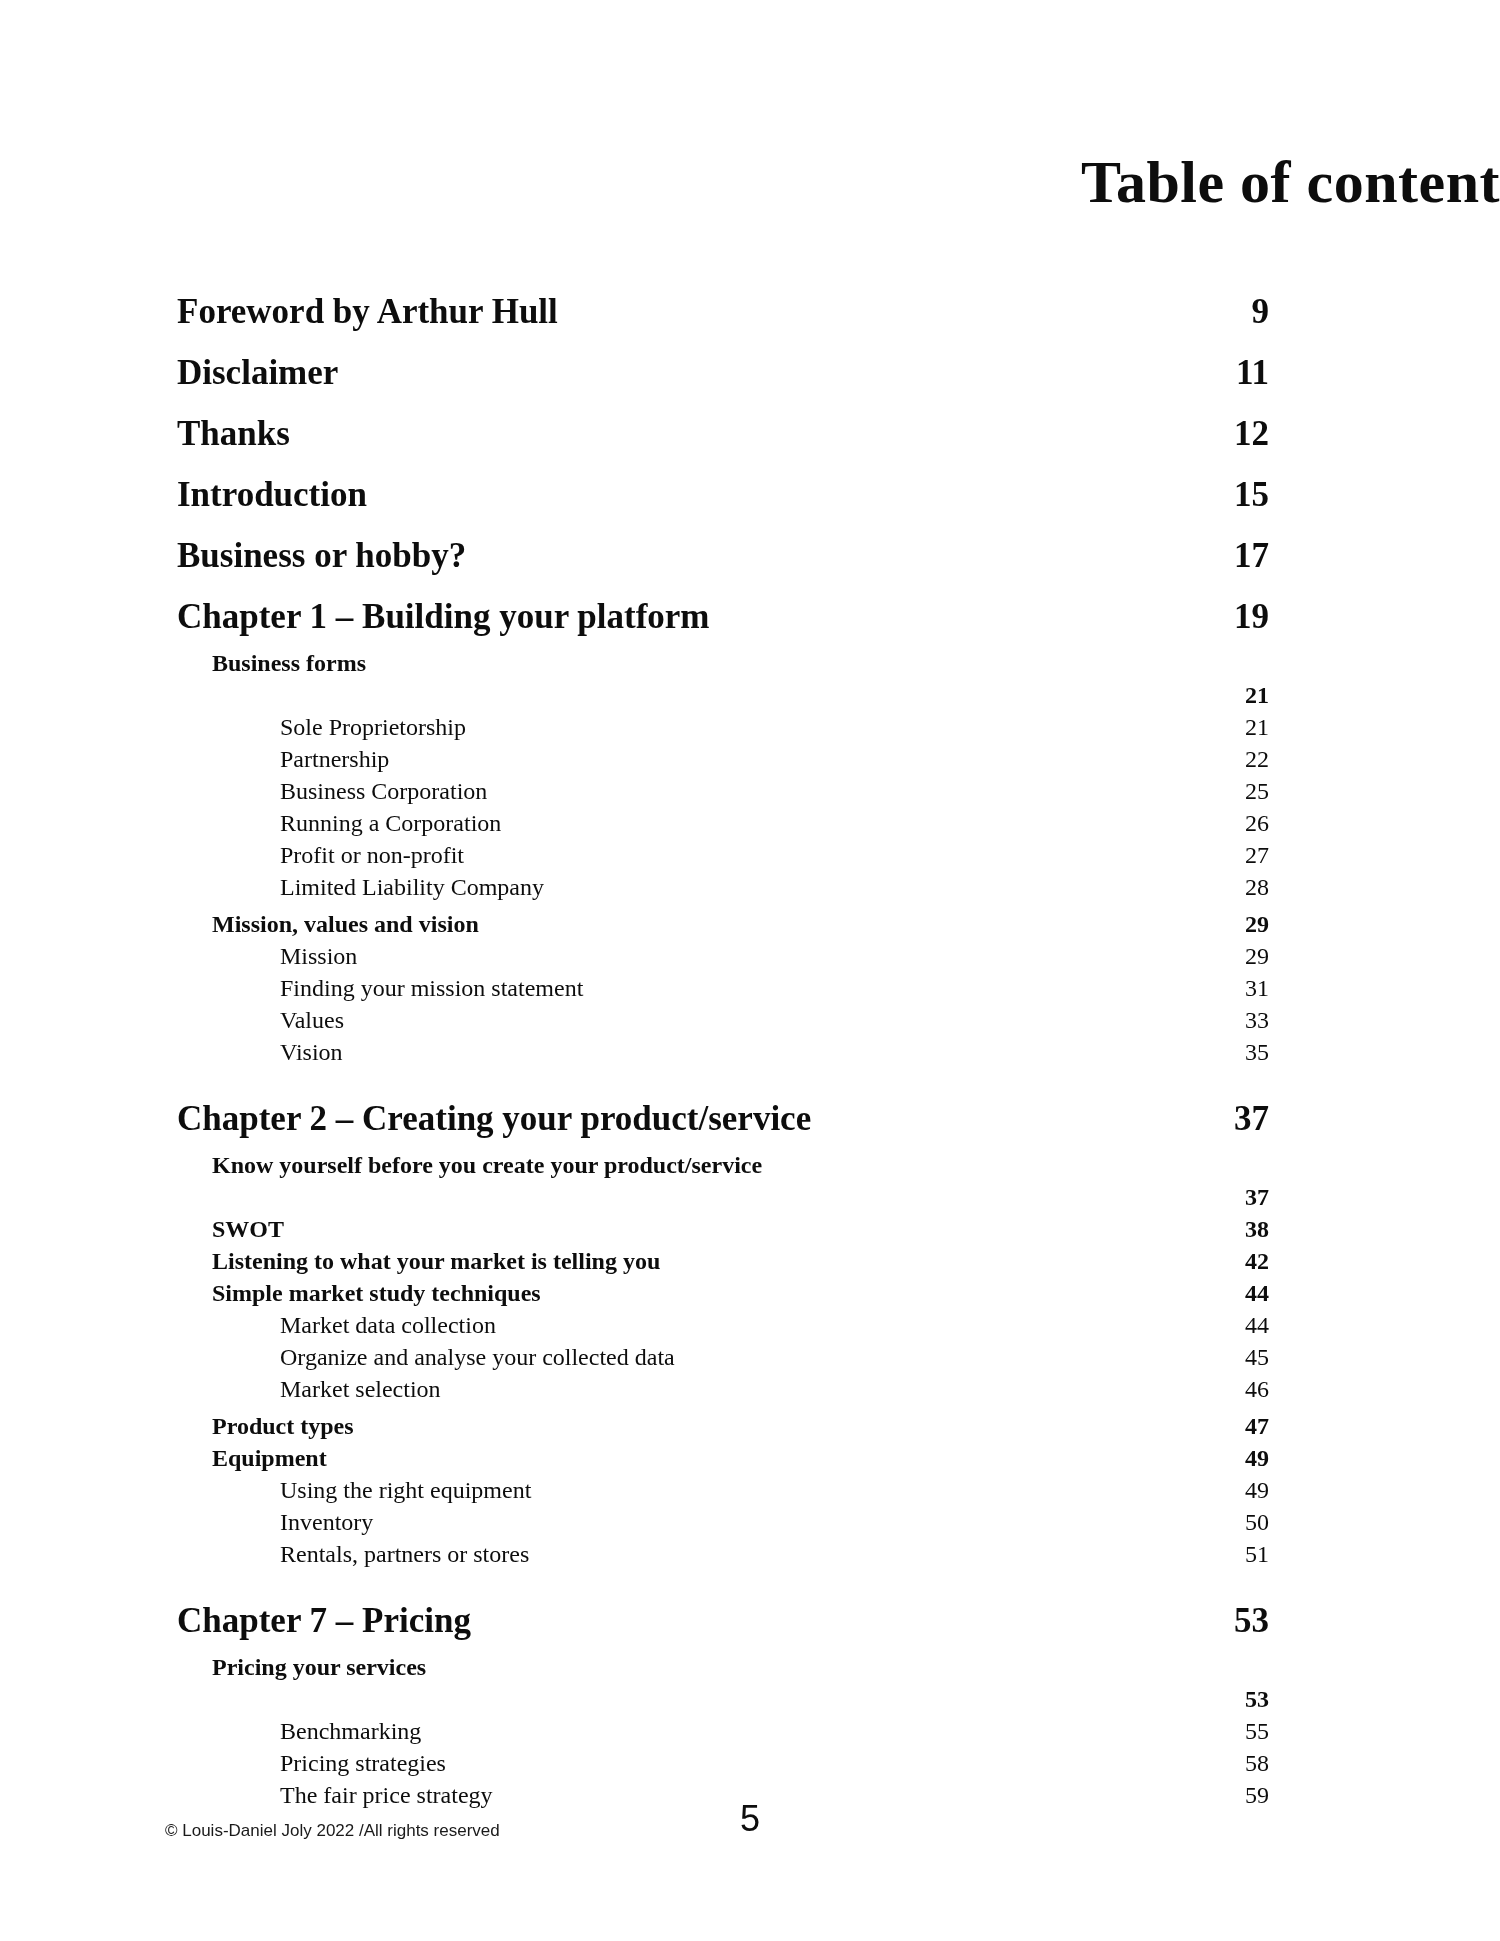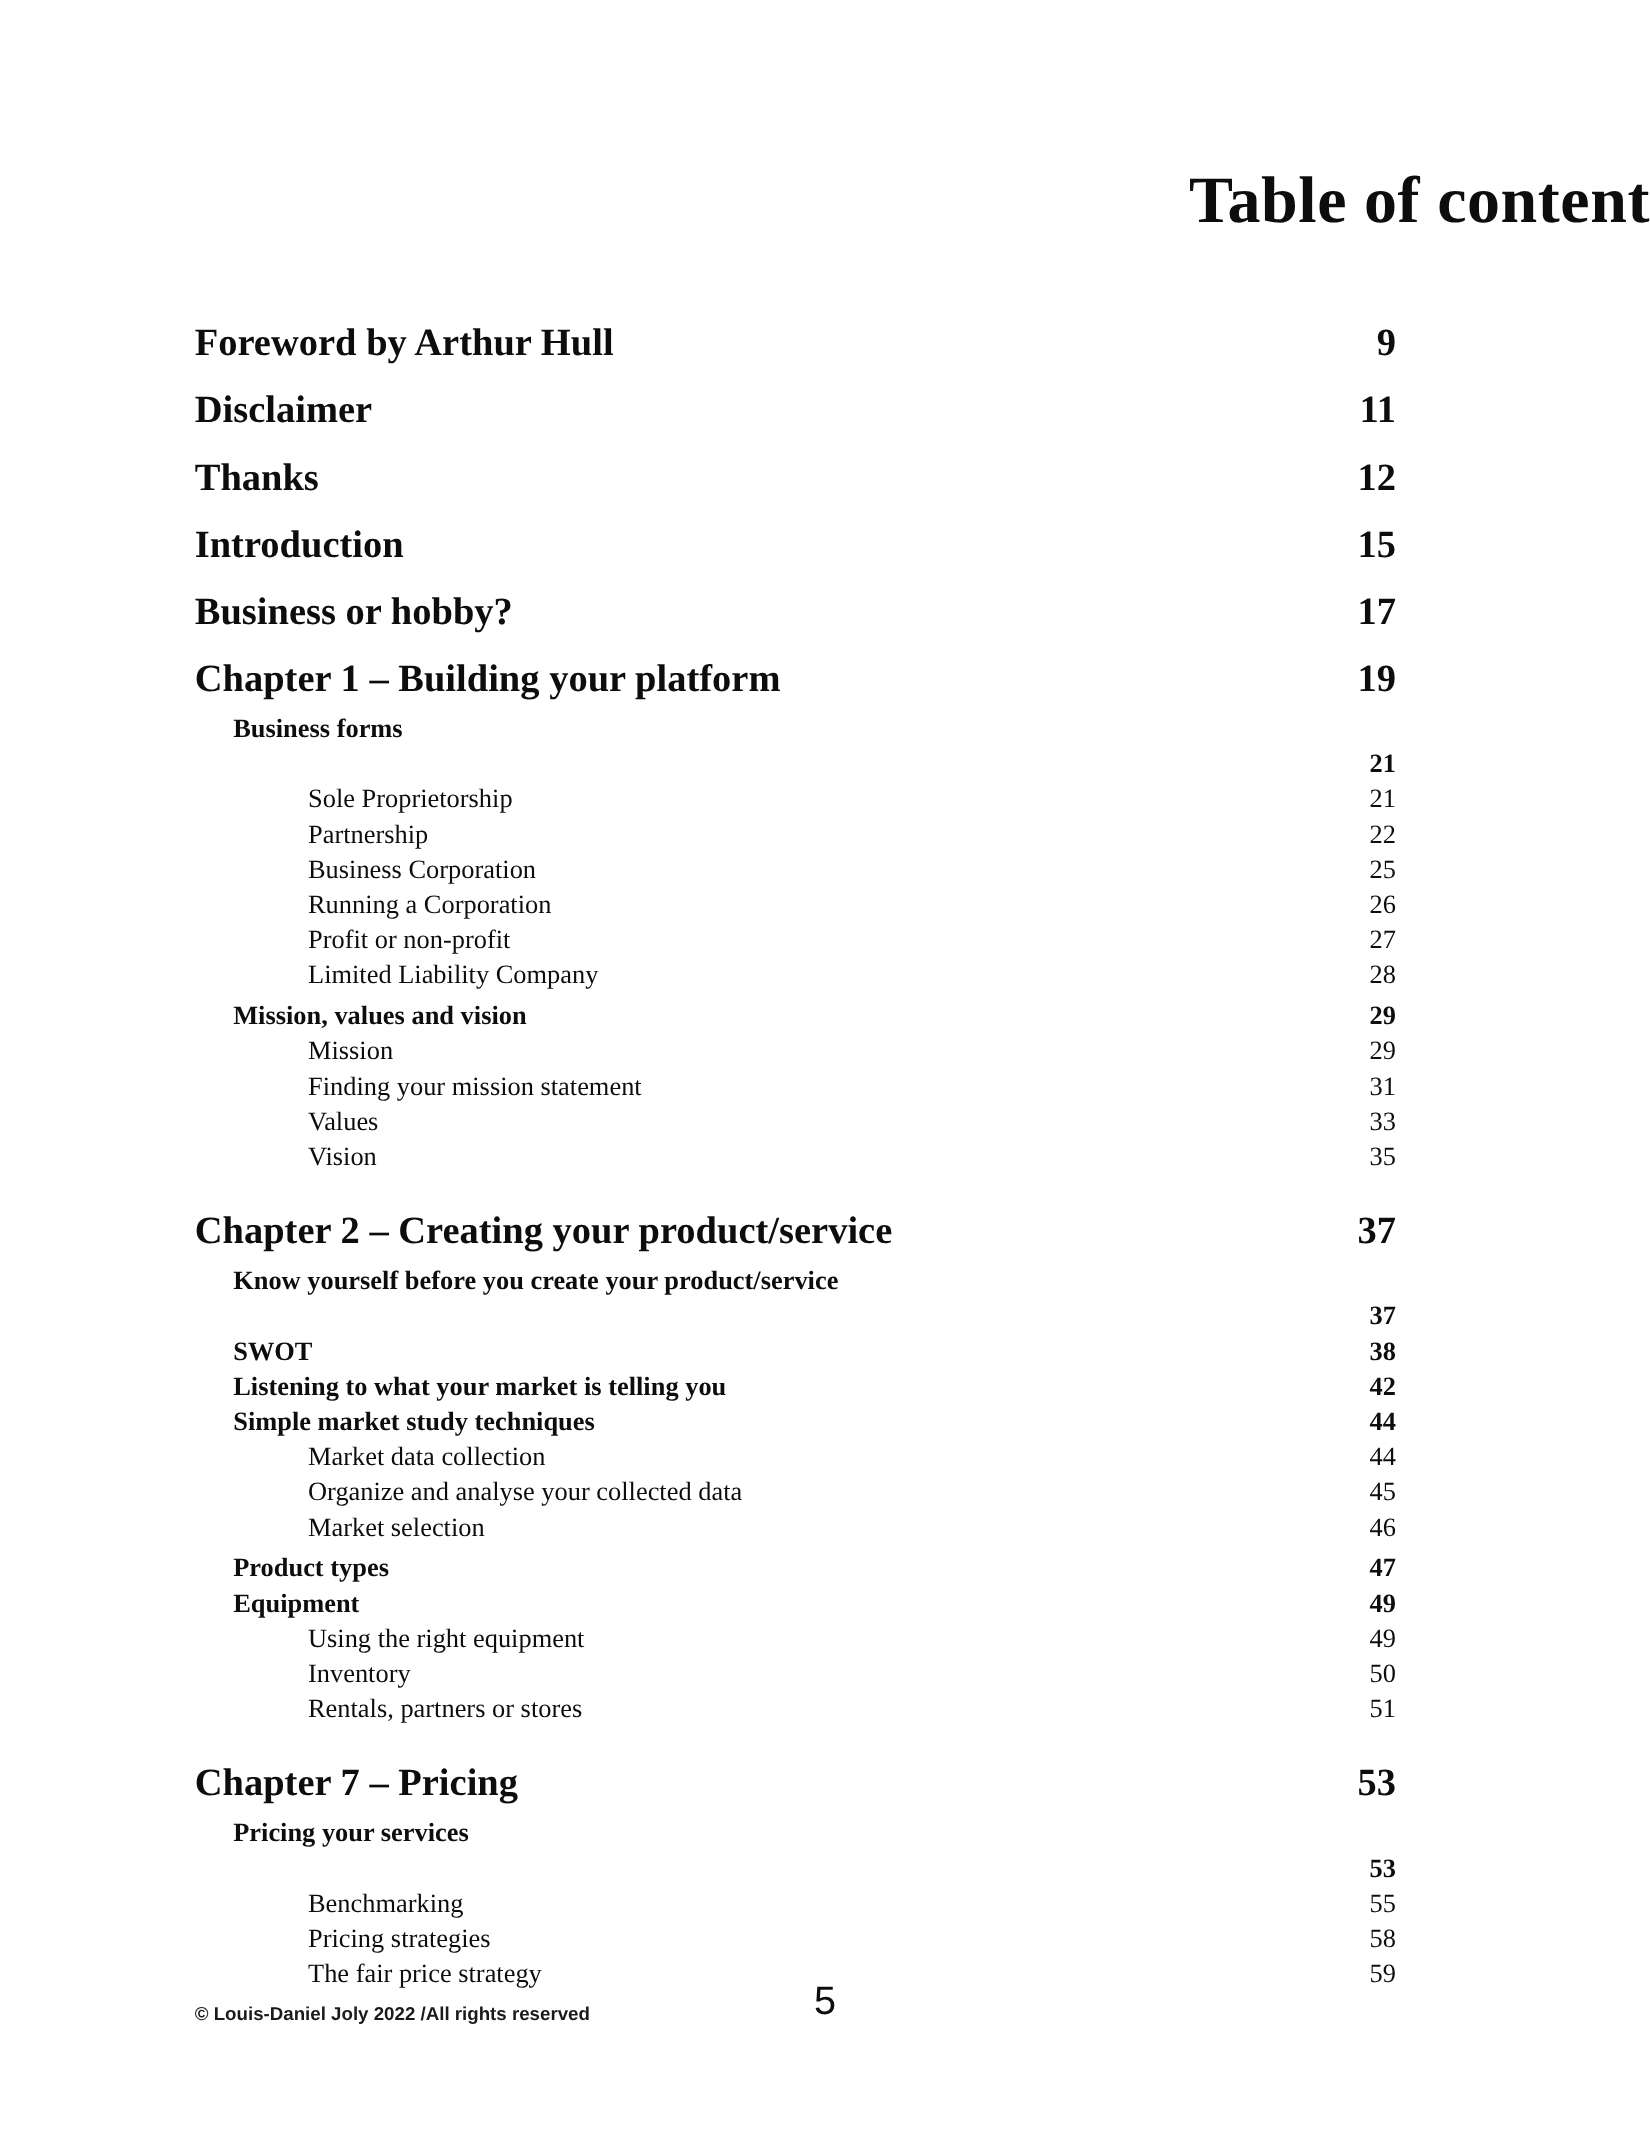--- a/index.html
+++ b/index.html
@@ -59,27 +59,26 @@
     font-weight: normal;
     padding-left: 280px;
     margin-top: 0;
   }
   .row.l1 + .row.l2 { margin-top: 9px; flex-direction: column; }
   .row.l2 + .row.l2 { margin-top: 0; }
   .row.l2 + .row.l3 { margin-top: 0; gap: 48px; }
   .row.l3 + .row.l1 { margin-top: 30px; }
   .footer-copyright {
     position: absolute;
-    left: 177px;
+    left: 165px;
     top: 1820px;
     font-family: "Liberation Sans", sans-serif;
     font-size: 17px;
     line-height: 22px;
     color: #1a1a1a;
-    font-weight: bold;
   }
   .footer-pagenum {
     position: absolute;
     left: 0;
     right: 0;
     top: 1800px;
     text-align: center;
     font-family: "Liberation Sans", sans-serif;
     font-size: 36px;
     line-height: 38px;

